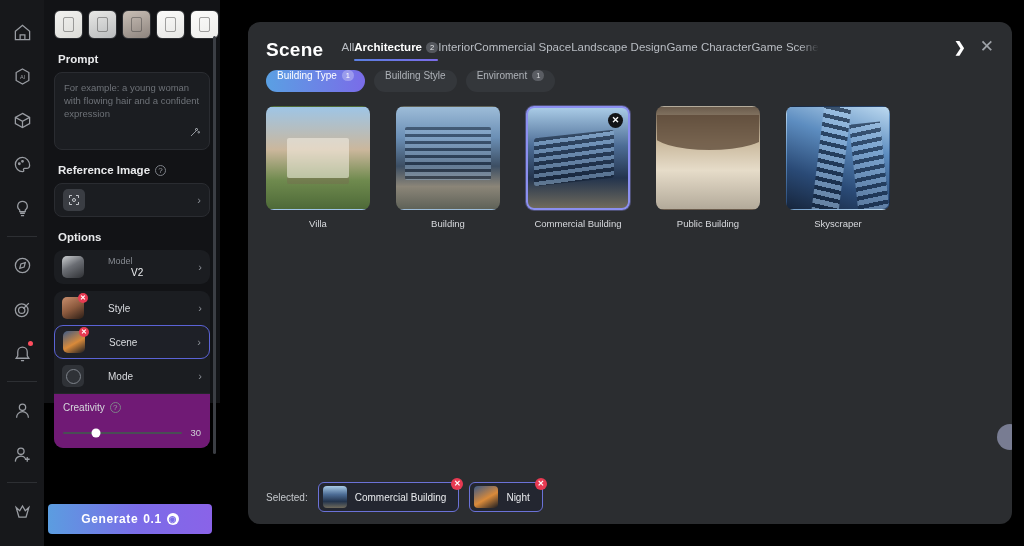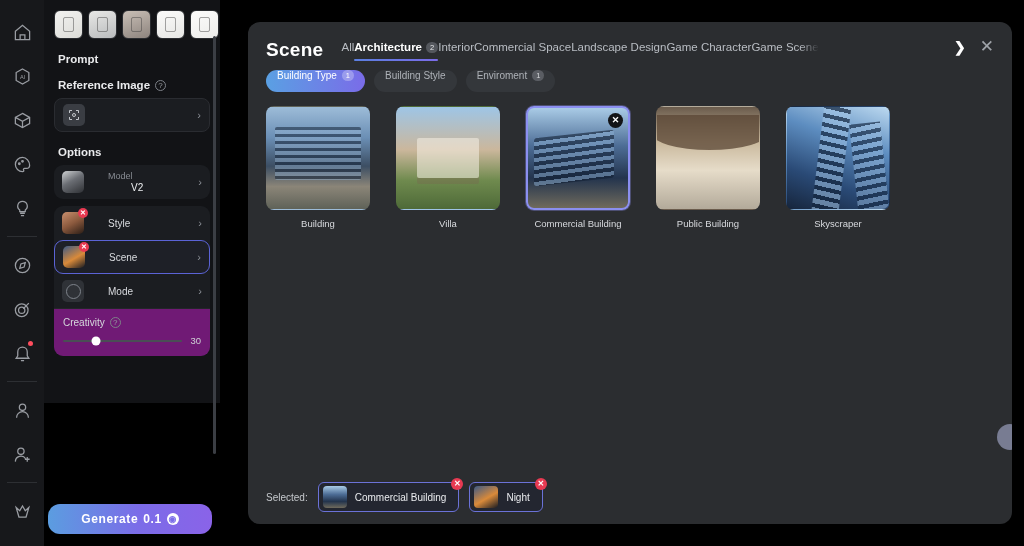--- a/index.html
+++ b/index.html
@@ -100,31 +100,31 @@
   .opt-label { color: #d9dbdf; font-size: 10px; }
   .opt-sub { color: #eceef0; font-size: 10px; margin-left: 23px; }
   .opt-ml { display: flex; flex-direction: column; justify-content: center; line-height: 12px; }
   .opt-ml .k { color: #878b92; font-size: 9px; }
 
   .creativity {
     background: #701a75; border-radius: 0 0 9px 9px; padding: 8px 9px 10px;
     border-top: 1px solid #232629;
   }
   .cr-head { color: #d5d8dc; font-size: 10px; display: flex; align-items: center; gap: 5px; }
-  .cr-line { display: flex; align-items: center; gap: 8px; margin-top: 7px; }
+  .cr-line { display: flex; align-items: center; gap: 8px; margin-top: 14px; }
   .track { flex: 1; height: 2px; background: #4a4e55; border-radius: 2px; position: relative; }
   .knob {
     position: absolute; left: 28%; top: 50%; transform: translate(-50%,-50%);
     width: 9px; height: 9px; border-radius: 50%; background: #fff;
   }
   .cr-val { color: #cfd2d6; font-size: 9.5px; }
 
   .gen-btn {
     position: absolute; left: 48px; bottom: 12px; width: 164px; height: 30px;
-    border-radius: 12px; background: linear-gradient(90deg,#5b9de0 0%,#7b6ce8 55%,#8a63e8 100%);
+    border-radius: 4px; background: linear-gradient(90deg,#5b9de0 0%,#7b6ce8 55%,#8a63e8 100%);
     display: flex; align-items: center; justify-content: center; gap: 5px;
     color: #fff; font-size: 12px; font-weight: bold; letter-spacing: .6px;
   }
   .coin { width: 12px; height: 12px; border-radius: 50%; background:#fff; color:#7b6ce8;
           font-size: 9px; line-height: 12px; text-align:center; font-weight:bold; }
 
   .panel-scroll {
     position: absolute; right: 4px; top: 36px; width: 3px; height: 418px;
     background: #3b3e44; border-radius: 3px;
   }
@@ -314,20 +314,30 @@
       <div class="tb t2"></div>
       <div class="tb t3"></div>
       <div class="tb t4"></div>
       <div class="tb t5"></div>
     </div>
 
     <div class="sec-title">
       <span>Prompt</span>
     </div>
 
+    <div class="prompt-box">
+      <div class="prompt-ph">For example: a young woman with flowing hair and a confident expression</div>
+      <span class="wand">
+        <svg viewBox="0 0 24 24" fill="none" stroke="currentColor" stroke-width="1.7">
+            <path d="M4 20 14 10"></path>
+            <path d="M15 4l1 2 2 1-2 1-1 2-1-2-2-1 2-1z"></path>
+            <path d="M19.5 10.5l.7 1.3 1.3.7-1.3.7-.7 1.3-.7-1.3-1.3-.7 1.3-.7z"></path>
+          </svg>
+      </span>
+    </div>
 
     <div class="sec-title">
       <span>Reference Image</span>
       <span class="qmark">?</span>
     </div>
 
     <div class="ref-box">
       <span class="ref-sq">
         <svg viewBox="0 0 24 24" fill="none" stroke="currentColor" stroke-width="1.8">
             <path d="M3 8V3h5M21 8V3h-5M3 16v5h5M21 16v5h-5"></path>
@@ -432,30 +442,30 @@
         <span>Building Style</span>
       </div>
       <div class="chip">
         <span>Enviroment</span>
         <span class="n">1</span>
       </div>
     </div>
 
     <div class="grid">
       <div class="cell">
+        <div class="card bg2">
+            <span class="s2"></span>
+          </div>
+        <div class="cap">Villa</div>
+      </div>
+      <div class="cell">
         <div class="card bg1">
             <span class="s1"></span>
           </div>
         <div class="cap">Building</div>
-      </div>
-      <div class="cell">
-        <div class="card bg2">
-            <span class="s2"></span>
-          </div>
-        <div class="cap">Villa</div>
       </div>
       <div class="cell">
         <div class="card bg4 sel">
           <span class="s4"></span>
           <span class="close">✕</span>
         </div>
         <div class="cap">Commercial Building</div>
       </div>
       <div class="cell">
         <div class="card bg5">

